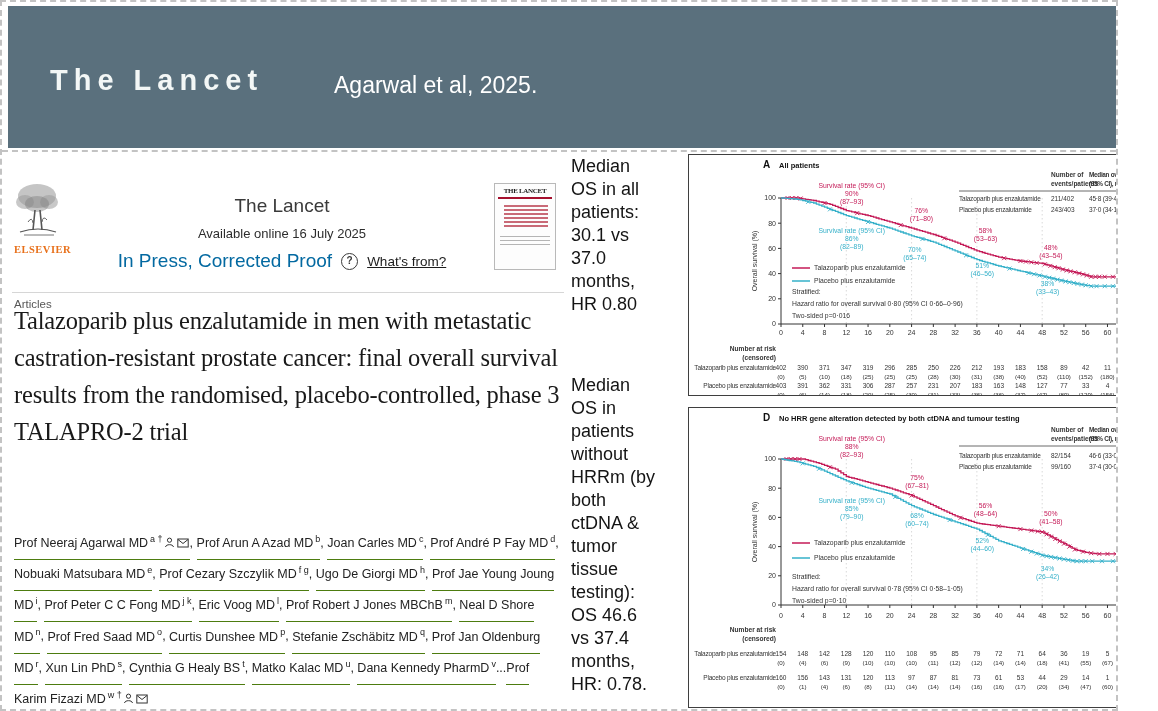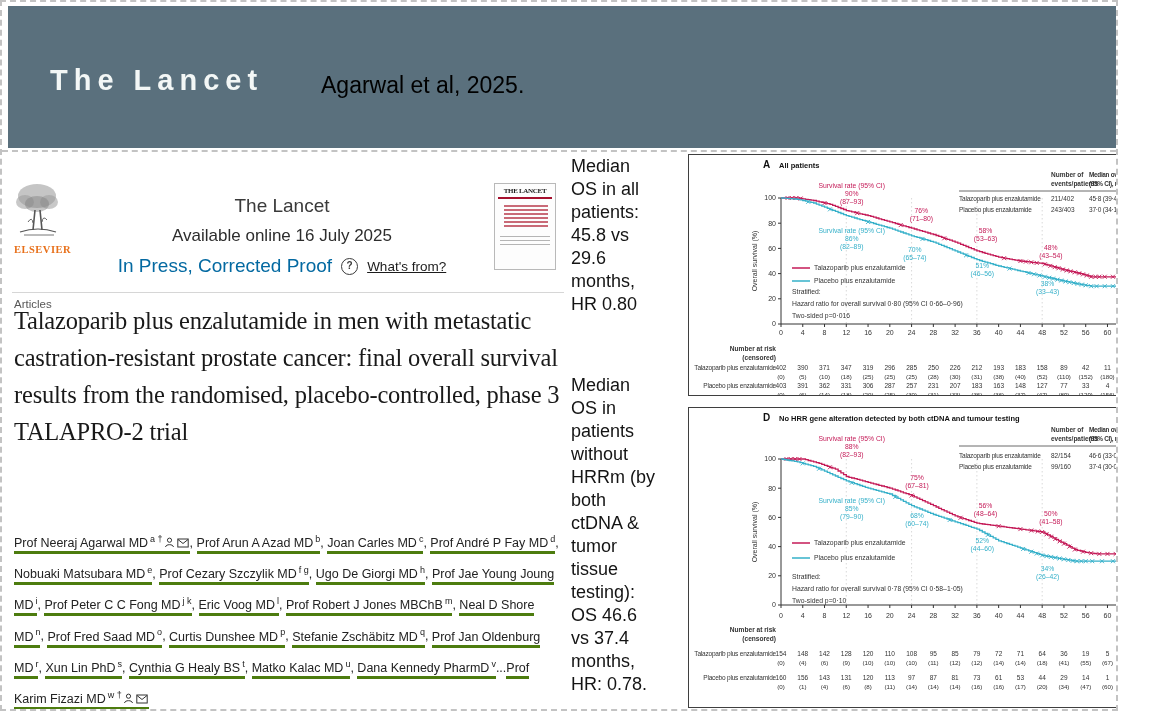--- a/index.html
+++ b/index.html
@@ -1,43 +1,43 @@
 <!DOCTYPE html>
 <html><head>
 <meta charset="utf-8">
 <style>
   html,body{margin:0;padding:0;background:#fff;}
   .canvas{position:relative;width:1118px;height:711px;background:#fff;overflow:hidden;
     font-family:"Liberation Sans",sans-serif;border:2px dashed #c3c3c3;box-sizing:border-box;}
   .header-bar{position:absolute;left:6px;top:4px;width:1140px;height:142px;background:#5a707d;}
   .wordmark{position:absolute;left:42px;top:58px;font-size:29px;font-weight:bold;letter-spacing:6px;color:#f3f7f6;}
-  .citation{position:absolute;left:313px;top:66px;font-size:23px;color:#000000;}
+  .citation{position:absolute;left:326px;top:66px;font-size:23px;color:#ffffff;}
   .dashed-sep{position:absolute;left:0px;top:148px;width:1154px;border-top:2px dashed #c3c3c3;}
   .elsevier{position:absolute;left:12px;top:180px;width:72px;text-align:left;}
   .elsevier-label{font-family:"Liberation Serif",serif;font-size:10.5px;font-weight:bold;color:#e8701a;letter-spacing:0.5px;margin-top:2px;}
   .jhead{position:absolute;left:70px;top:193px;width:420px;text-align:center;}
   .jtitle{font-size:19px;color:#3a3a3a;margin-bottom:9px;}
-  .avail{font-size:17px;color:#2d2d2d;margin-bottom:9px;}
+  .avail{font-size:13px;color:#2d2d2d;margin-bottom:9px;}
   .links{display:flex;justify-content:center;align-items:center;gap:9px;}
   .inpress{font-size:19px;color:#0369a1;}
   .help{width:15px;height:15px;border:1.2px solid #3a3a3a;border-radius:50%;font-size:10px;line-height:14px;color:#3a3a3a;display:inline-block;text-align:center;font-weight:bold;}
   .whats{font-size:13.5px;color:#1c1c1c;text-decoration:underline;}
   .cover{position:absolute;left:492px;top:181px;width:62px;height:87px;border:1px solid #b9b9b9;background:#fdfdfd;box-sizing:border-box;padding:3px 3px 0 3px;}
   .cover-masthead{font-family:"Liberation Serif",serif;font-size:7px;font-weight:bold;color:#1c1c1c;text-align:center;white-space:nowrap;letter-spacing:-0.3px;}
   .cover-rule{height:2px;background:#a50f2d;margin:2px 0 6px 0;}
   .cover-quote div{height:1.5px;background:#c96a77;margin:2.5px 4px 0 6px;}
   .cover-foot{margin-top:9px;}
   .cover-foot div{height:1.5px;background:#b5b5b5;margin:2.5px 2px 0 2px;}
   .cover-footbar{height:3px;background:#8d8d8d;margin-top:6px;}
   .divider{position:absolute;left:10px;top:290px;width:552px;height:1px;background:#d6d6d6;}
   .section{position:absolute;left:12px;top:296px;font-size:11.5px;color:#575757;}
   .title{position:absolute;left:12px;top:300px;width:552px;font-family:"Liberation Serif",serif;
     font-size:24.5px;line-height:37px;color:#191919;letter-spacing:-0.2px;}
   .authors{position:absolute;left:12px;top:524px;width:550px;font-size:12.5px;line-height:27px;color:#222;}
-  .author{border-bottom:3px solid #4d7c0f;padding-bottom:1px;text-align:right;}
+  .author{border-bottom:1px solid #4d7c0f;padding-bottom:9px;text-align:right;}
   .author sup{font-size:9px;margin-left:2px;}
   .ai{vertical-align:-1px;margin:0 1px;}
   .note{position:absolute;left:569px;width:85px;font-size:18px;line-height:23px;color:#141414;}
   .note1{top:153px;}
   .note2{top:372px;}
   .panel{position:absolute;left:686px;width:466px;border:1px solid #3f3f3f;background:#fff;box-sizing:border-box;}
   #panelA{top:152px;height:242px;}
   #panelD{top:405px;height:301px;}
   svg text{font-family:"Liberation Sans",sans-serif;}
 </style>
@@ -104,21 +104,21 @@
           <rect x="0.8" y="1" width="10.4" height="8" fill="none" stroke="#333" stroke-width="1"></rect>
           <path d="M1 1.5 L6 5.5 L11 1.5" fill="none" stroke="#333" stroke-width="1"></path>
         </svg></span>, <span class="author">Prof Arun A Azad MD<sup>b</sup></span>, <span class="author">Joan Carles MD<sup>c</sup></span>, <span class="author">Prof André P Fay MD<sup>d</sup></span>, <span class="author">Nobuaki Matsubara MD<sup>e</sup></span>, <span class="author">Prof Cezary Szczylik MD<sup>f g</sup></span>, <span class="author">Ugo De Giorgi MD<sup>h</sup></span>, <span class="author">Prof Jae Young Joung MD<sup>i</sup></span>, <span class="author">Prof Peter C C Fong MD<sup>j k</sup></span>, <span class="author">Eric Voog MD<sup>l</sup></span>, <span class="author">Prof Robert J Jones MBChB<sup>m</sup></span>, <span class="author">Neal D Shore MD<sup>n</sup></span>, <span class="author">Prof Fred Saad MD<sup>o</sup></span>, <span class="author">Curtis Dunshee MD<sup>p</sup></span>, <span class="author">Stefanie Zschäbitz MD<sup>q</sup></span>, <span class="author">Prof Jan Oldenburg MD<sup>r</sup></span>, <span class="author">Xun Lin PhD<sup>s</sup></span>, <span class="author">Cynthia G Healy BS<sup>t</sup></span>, <span class="author">Matko Kalac MD<sup>u</sup></span>, <span class="author">Dana Kennedy PharmD<sup>v</sup></span>...<span class="author">Prof Karim Fizazi MD<sup>w †</sup><svg class="ai" width="11" height="11" viewBox="0 0 11 11">
           <circle cx="5.5" cy="3.2" r="2.1" fill="none" stroke="#333" stroke-width="1"></circle>
           <path d="M1.6 10 C1.6 6.9 9.4 6.9 9.4 10" fill="none" stroke="#333" stroke-width="1"></path>
         </svg><svg class="ai" width="12" height="10" viewBox="0 0 12 10">
           <rect x="0.8" y="1" width="10.4" height="8" fill="none" stroke="#333" stroke-width="1"></rect>
           <path d="M1 1.5 L6 5.5 L11 1.5" fill="none" stroke="#333" stroke-width="1"></path>
         </svg></span></div>
 
-  <div class="note note1">Median OS in all patients: 45.8 vs 29.6 months, HR 0.80</div>
+  <div class="note note1">Median OS in all patients: 30.1 vs 37.0 months, HR 0.80</div>
   <div class="note note2">Median OS in patients without HRRm (by both ctDNA &amp; tumor tissue testing): OS 46.6 vs 37.4 months, HR: 0.78.</div>
 
   <div class="panel" id="panelA"><svg width="464" height="240">
         <line x1="157.29411764705884" x2="157.29411764705884" y1="43" y2="169" stroke="#cfcfcf" stroke-width="0.8" stroke-dasharray="1.5,2.5"></line>
         <line x1="222.58823529411765" x2="222.58823529411765" y1="43" y2="169" stroke="#cfcfcf" stroke-width="0.8" stroke-dasharray="1.5,2.5"></line>
         <line x1="287.88235294117646" x2="287.88235294117646" y1="43" y2="169" stroke="#cfcfcf" stroke-width="0.8" stroke-dasharray="1.5,2.5"></line>
         <line x1="353.1764705882353" x2="353.1764705882353" y1="43" y2="169" stroke="#cfcfcf" stroke-width="0.8" stroke-dasharray="1.5,2.5"></line>
         <line x1="92" x2="92" y1="43" y2="169" stroke="#333" stroke-width="1"></line>
         <line x1="92" x2="462" y1="169" y2="169" stroke="#333" stroke-width="1"></line>
         <line x1="89" x2="92" y1="169" y2="169" stroke="#333" stroke-width="1"></line>

